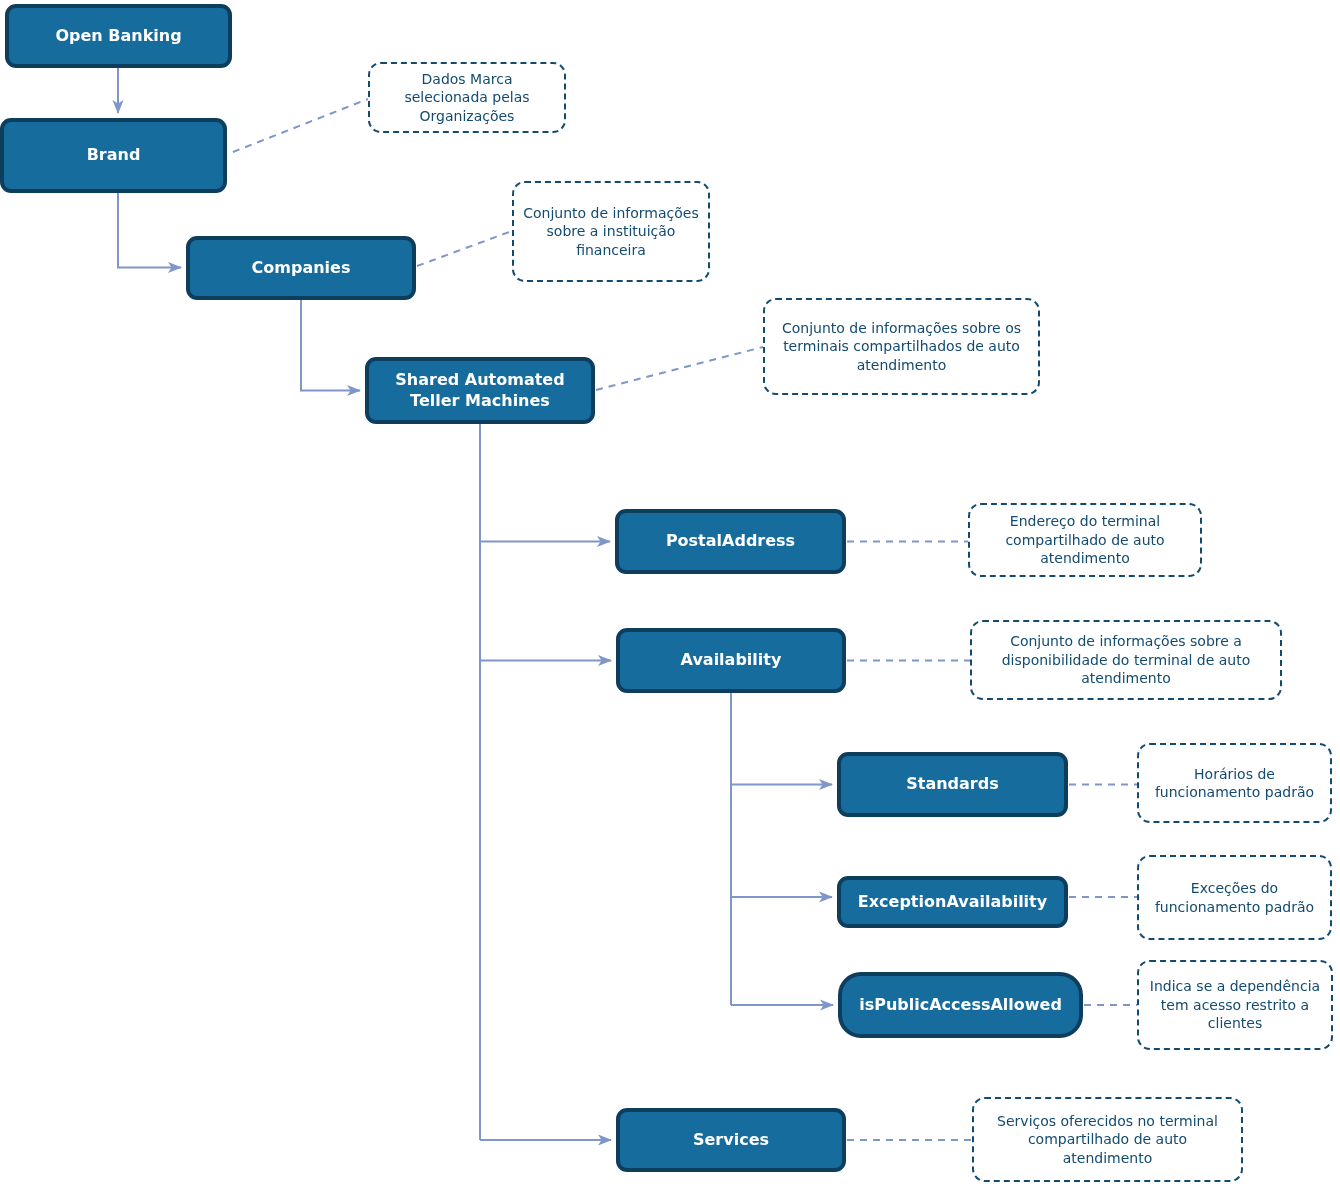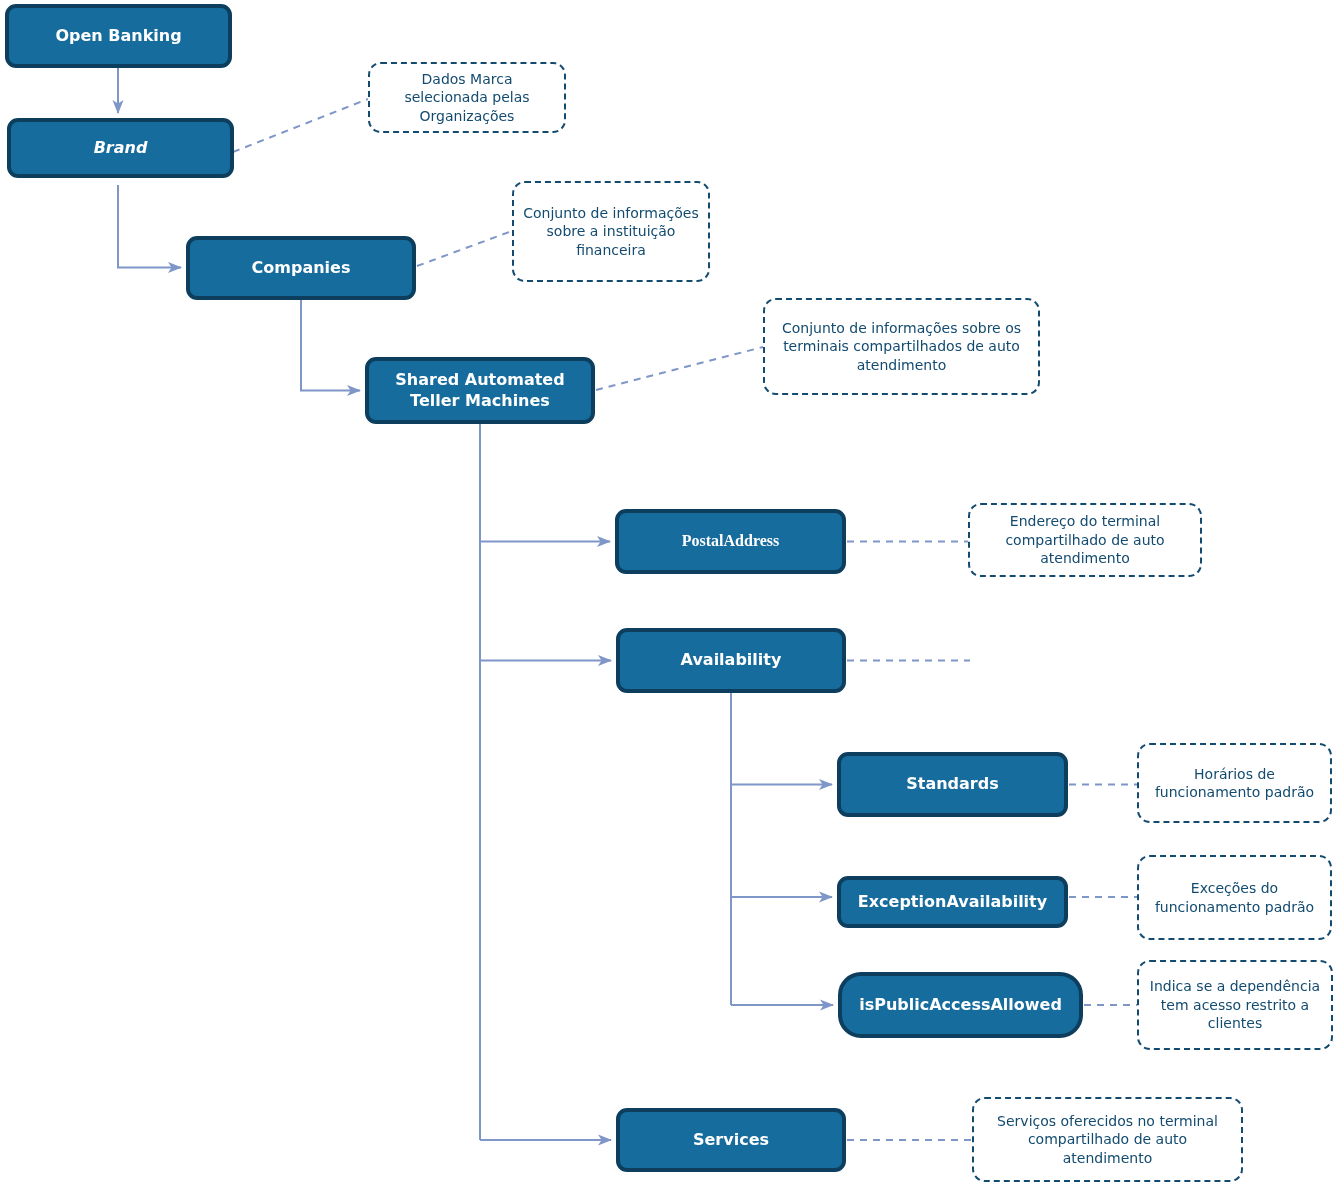--- a/index.html
+++ b/index.html
@@ -23,24 +23,24 @@
   }
   .note{
     position:absolute;box-sizing:border-box;z-index:1;
     background:#ffffff;border:2px dashed var(--note-color);border-radius:13px;
     color:var(--note-color);font-size:14px;line-height:1.32;
     display:flex;align-items:center;justify-content:center;text-align:center;
     padding:4px 8px;
   }
   
   #n-open{left:5px;top:4px;width:227px;height:64px;}
-  #n-brand{left:7px;top:118px;width:227px;height:60px;font-style:italic;}
+  #n-brand{left:0;top:118px;width:227px;height:75px;}
   #n-companies{left:186px;top:236px;width:230px;height:64px;}
   #n-satm{left:365px;top:357px;width:230px;height:67px;}
-  #n-postal{left:615px;top:509px;width:231px;height:65px;font-family:Liberation Serif, serif;}
+  #n-postal{left:615px;top:509px;width:231px;height:65px;}
   #n-availability{left:616px;top:628px;width:230px;height:65px;}
   #n-standards{left:837px;top:752px;width:231px;height:65px;border-radius:11px;}
   #n-exception{left:837px;top:876px;width:231px;height:52px;}
   #n-ispublic{left:838px;top:972px;width:245px;height:66px;border-radius:23px;}
   #n-services{left:616px;top:1108px;width:230px;height:64px;}
   
   #a-dados{left:368px;top:62px;width:198px;height:71px;}
   #a-instituicao{left:512px;top:181px;width:198px;height:101px;}
   #a-terminais{left:763px;top:298px;width:277px;height:97px;}
   #a-endereco{left:968px;top:503px;width:234px;height:74px;}
@@ -97,18 +97,19 @@
   <div class="node" id="n-availability">Availability</div>
   <div class="node" id="n-standards">Standards</div>
   <div class="node" id="n-exception">ExceptionAvailability</div>
   <div class="node" id="n-ispublic">isPublicAccessAllowed</div>
   <div class="node" id="n-services">Services</div>
 
   <div class="note" id="a-dados">Dados Marca selecionada pelas Organizações</div>
   <div class="note" id="a-instituicao">Conjunto de informações sobre a instituição financeira</div>
   <div class="note" id="a-terminais">Conjunto de informações sobre os terminais compartilhados de auto atendimento</div>
   <div class="note" id="a-endereco">Endereço do terminal compartilhado de auto atendimento</div>
+  <div class="note" id="a-disponibilidade">Conjunto de informações sobre a disponibilidade do terminal de auto atendimento</div>
   <div class="note" id="a-horarios">Horários de funcionamento padrão</div>
   <div class="note" id="a-excecoes">Exceções do funcionamento padrão</div>
   <div class="note" id="a-indica">Indica se a dependência tem acesso restrito a clientes</div>
   <div class="note" id="a-servicos">Serviços oferecidos no terminal compartilhado de auto atendimento</div>
 
 </div>
 
 </body></html>

